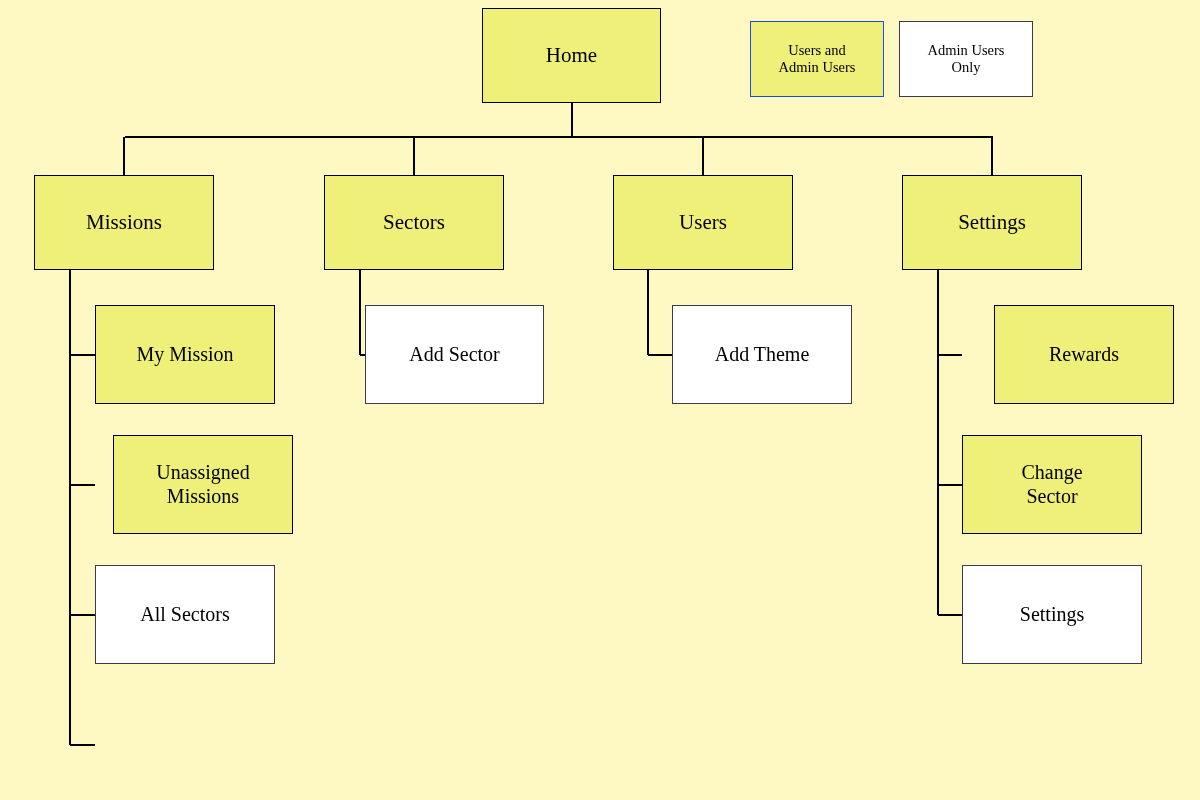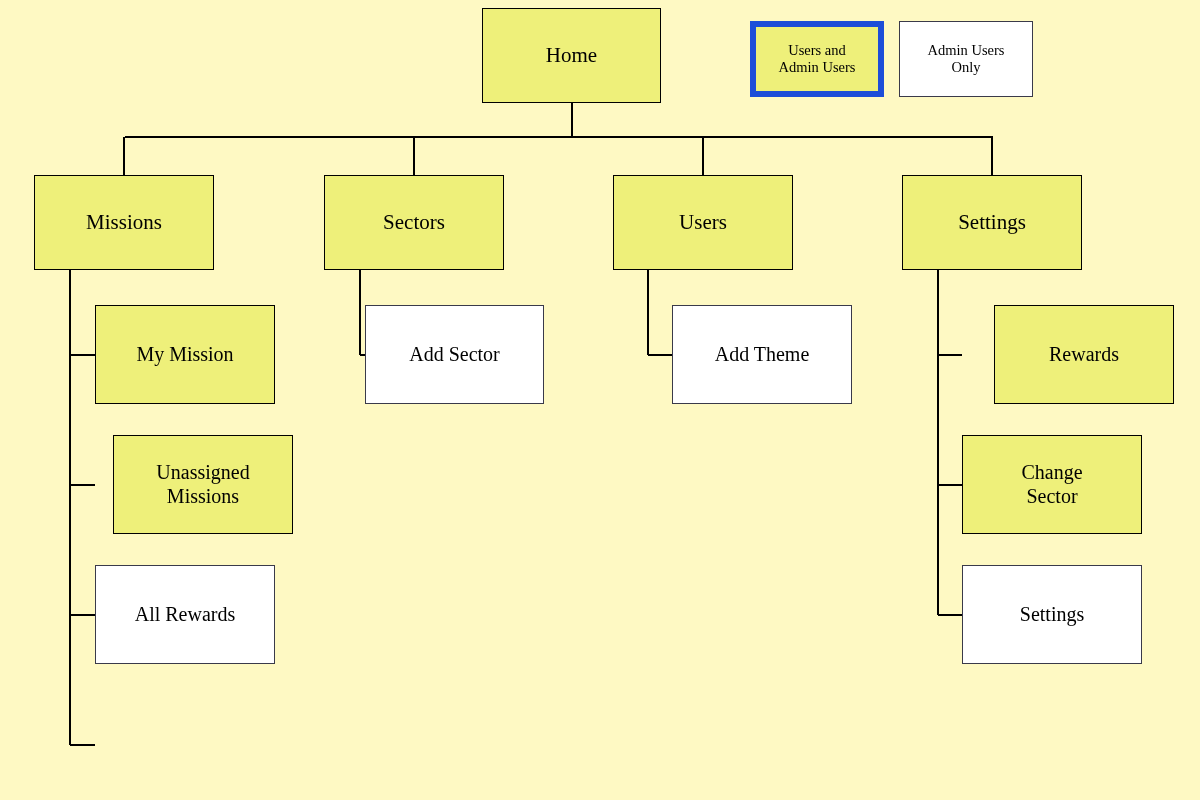--- a/index.html
+++ b/index.html
@@ -46,21 +46,21 @@
     border: 1px solid #000000;
   }
   .node.plain {
     background: #ffffff;
     border: 1px solid #3a3a4a;
   }
   .node.lvl1 { font-size: 21px; }
   .node.lvl2 { font-size: 21px; }
   .node.lvl3 { font-size: 20px; }
   .node.legend { font-size: 14.5px; }
-  .node.legend.filled { border: 6px solid #1d4ed8; }
+  .node.legend.filled { border: 1px solid #1d4ed8; }
 </style>
 </head>
 <body>
 
 <div id="canvas">
 
   <svg id="connectors" viewBox="0 0 1200 800" width="1200" height="800" xmlns="http://www.w3.org/2000/svg">
     <g id="connector-group" stroke="#000000" stroke-width="2" fill="none" shape-rendering="crispEdges">
         <line x1="571.5" y1="103" x2="571.5" y2="137"></line>
         <line x1="125" y1="137" x2="993" y2="137"></line>
@@ -101,21 +101,21 @@
     <span class="node-label">Missions</span>
   </div>
   <div class="node filled lvl3" id="node-missions-c0" style="left: 95px; top: 305px; width: 180px; height: 99px;">
     <span class="node-label">My Mission</span>
   </div>
   <div class="node filled lvl3" id="node-missions-c1" style="left: 113px; top: 435px; width: 180px; height: 99px;">
     <span class="node-label">Unassigned
 Missions</span>
   </div>
   <div class="node plain lvl3" id="node-missions-c2" style="left: 95px; top: 565px; width: 180px; height: 99px;">
-    <span class="node-label">All Rewards</span>
+    <span class="node-label">All Sectors</span>
   </div>
 
   <div class="node filled lvl2" id="node-sectors" style="left: 324px; top: 175px; width: 180px; height: 95px;">
     <span class="node-label">Sectors</span>
   </div>
   <div class="node plain lvl3" id="node-sectors-c0" style="left: 365px; top: 305px; width: 179px; height: 99px;">
     <span class="node-label">Add Sector</span>
   </div>
 
   <div class="node filled lvl2" id="node-users" style="left: 613px; top: 175px; width: 180px; height: 95px;">

